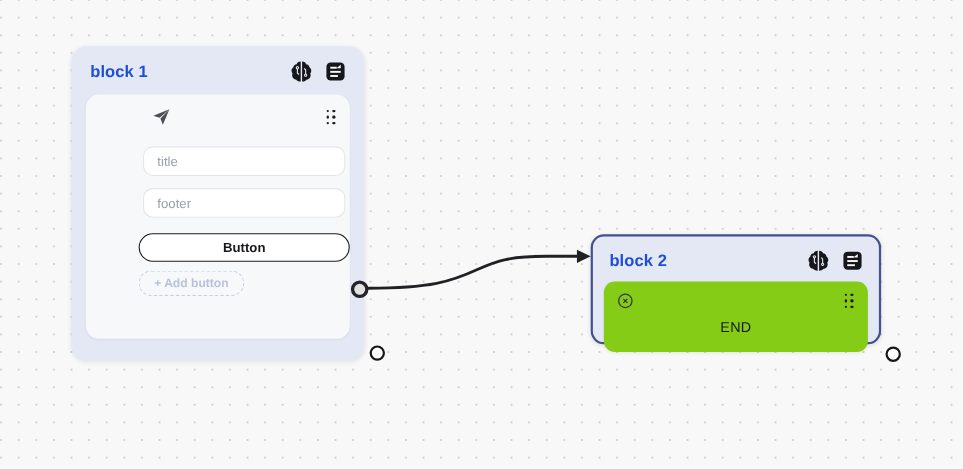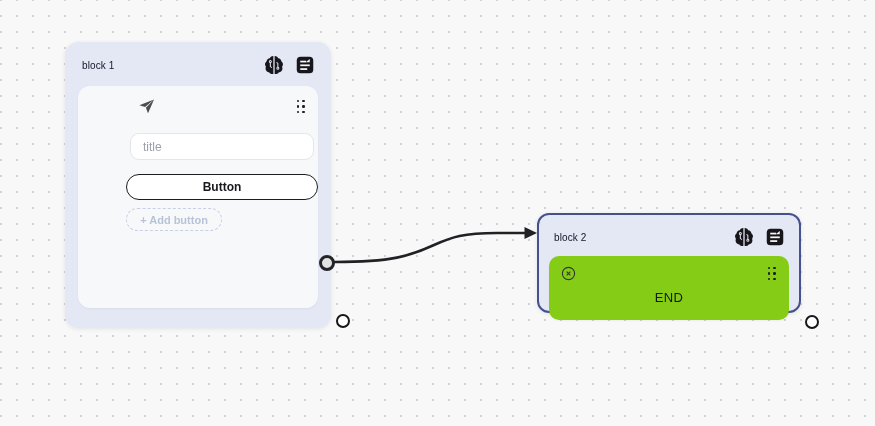--- a/index.html
+++ b/index.html
@@ -20,21 +20,21 @@
     position: absolute;
     background: #e4e7f4;
     border-radius: 14px;
     box-shadow: 0 1px 4px rgba(30,35,60,.10);
   }
   .block.selected { border: 2px solid #45518c; border-radius: 12px; }
   .block-header {
     display: flex; align-items: center; justify-content: space-between;
     padding: 12px 15px 10px 17px;
   }
-  .block-title { font-size: 10px; font-weight: 400; color: #0f172a; letter-spacing: .1px; }
+  .block-title { font-size: 15px; font-weight: 700; color: #1d4ed8; letter-spacing: .1px; }
   .header-icons { display: flex; align-items: center; gap: 9px; }
   .hicon { width: 22px; height: 22px; display: block; cursor: pointer; }
 
   .card {
     background: #f7f8fa;
     border-radius: 12px;
     box-shadow: 0 1px 2px rgba(30,35,60,.05);
   }
   .card-toolbar {
     display: flex; align-items: center; justify-content: space-between;
@@ -147,20 +147,21 @@
             <i></i>
             <i></i>
             <i></i>
             <i></i>
             <i></i>
         </span>
       </div>
 
       <div class="fields">
         <input class="field" type="text" placeholder="title" style="">
+        <input class="field" type="text" placeholder="footer" style="">
       </div>
 
       <div class="btn-row">
         <button class="reply-button">Button</button>
       </div>
       <div class="add-button-row">
         <button class="add-button">+ Add button</button>
       </div>
     </div>
   </div>

